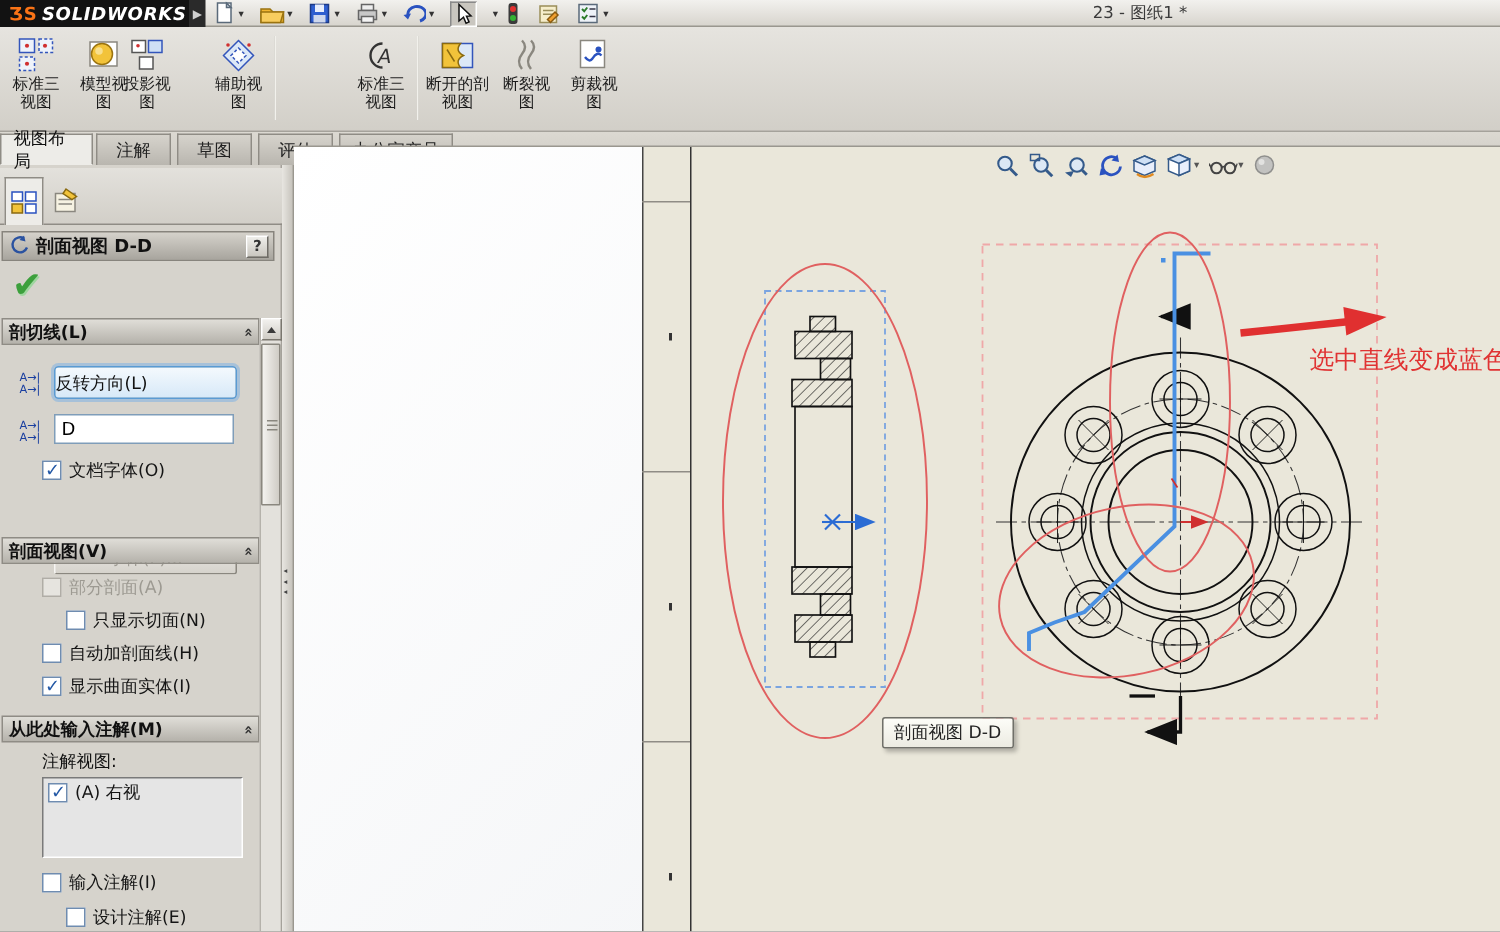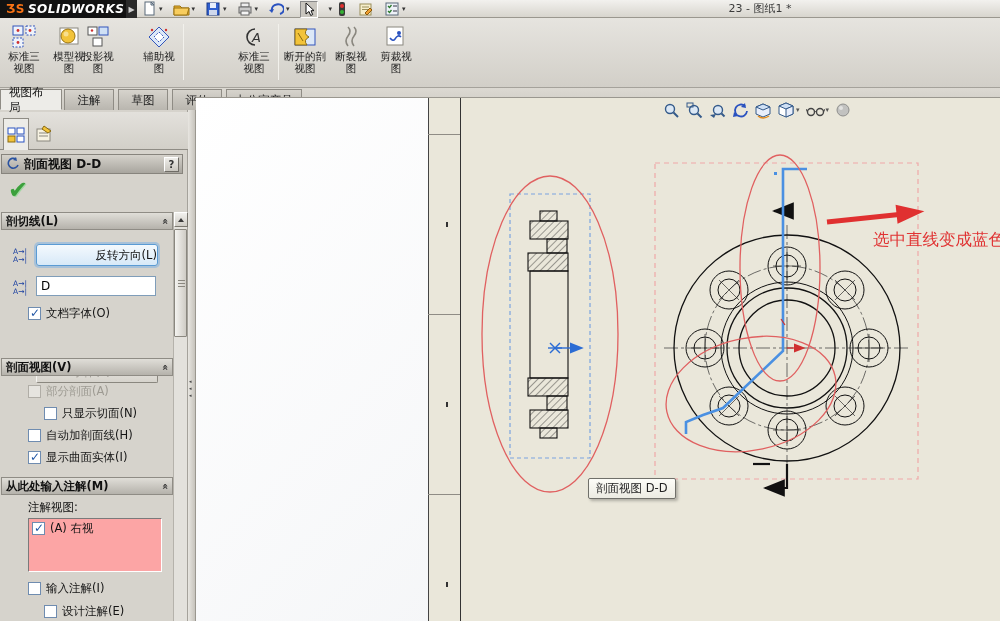--- a/index.html
+++ b/index.html
@@ -38,29 +38,29 @@
   .pmtabs{position:absolute;left:0;top:2px;width:188px;height:38px;border-bottom:1px solid #8f8c85;background:linear-gradient(#e3e1dc,#d2cfc8);}
   .pmtab{position:absolute;top:6px;width:26px;height:32px;display:flex;align-items:center;justify-content:center;}
   .pmtab.on{background:#edece8;border:1px solid #8f8c85;border-bottom:none;}
   .pmhead{position:absolute;left:1px;top:44px;width:182px;height:20px;background:linear-gradient(#d5d2cb,#a8a59e);border:1px solid #87847d;display:flex;align-items:center;padding:0 4px;gap:4px;}
   .pmhead .t{font-weight:bold;font-size:12px;}
   .helpbtn{position:absolute;right:3px;top:2px;width:15px;height:15px;background:linear-gradient(#efeeea,#c9c6bf);border:1px solid;border-color:#fff #6f6c66 #6f6c66 #fff;font-size:10px;font-weight:bold;text-align:center;line-height:13px;color:#333;}
   .gcheck{position:absolute;left:8px;top:66px;font-size:24px;color:#3ca03c;font-weight:bold;text-shadow:1px 1px 0 #9fd69f;}
   .sechead{position:absolute;left:1px;width:172px;height:18px;background:linear-gradient(#e0ded8,#b5b2ab);border:1px solid #8f8c85;display:flex;align-items:center;padding:0 4px;font-weight:bold;font-size:11.5px;color:#101010;}
   .chev{margin-left:auto;font-size:10px;color:#333;display:inline-block;transform:rotate(90deg);}
   .aicon{position:absolute;font-size:7.5px;line-height:8px;color:#1a3fa0;white-space:pre;}
-  .flipbtn{position:absolute;left:36px;top:134px;width:122px;height:22px;background:linear-gradient(#f4f9fd,#d7e9f8);border:1px solid #5a9bd4;border-radius:3px;box-shadow:0 0 0 2px rgba(120,175,230,.5);font-size:11.5px;text-align:right;line-height:20px;}
+  .flipbtn{position:absolute;left:36px;top:134px;width:122px;height:22px;background:linear-gradient(#f4f9fd,#d7e9f8);border:1px solid #5a9bd4;border-radius:3px;box-shadow:0 0 0 2px rgba(120,175,230,.5);font-size:11.5px;text-align:left;line-height:20px;}
   .nameinput{position:absolute;left:36px;top:166px;width:120px;height:20px;border:1px solid #7f9db9;background:#fff;font-size:12px;padding:0 4px;}
   .cbrow{position:absolute;display:flex;align-items:center;gap:5px;font-size:11.5px;color:#151515;}
   .cbrow.dis{color:#9d9a92;}
   .cbox{width:13px;height:13px;background:#fff;border:1px solid #6f8cb0;position:relative;flex:0 0 13px;}
   .cbrow.dis .cbox{border-color:#b0ada6;background:#e6e4df;}
   .cbox.ck::after{content:"\2713";position:absolute;left:1px;top:-2px;font-size:12px;font-weight:bold;color:#2257a5;}
   .fontbtn{position:absolute;left:36px;top:252px;width:122px;height:21px;background:linear-gradient(#eceae6,#d6d3cc);border:1px solid;border-color:#f6f5f2 #8a877f #8a877f #f6f5f2;border-radius:2px;color:#9d9a92;font-size:11.5px;text-align:center;line-height:19px;}
-  .viewlist{position:absolute;left:28px;top:408px;width:134px;height:54px;background:#fca5a5;border:1px solid;border-color:#7a7a7a #fff #fff #7a7a7a;padding:2px 3px;}
+  .viewlist{position:absolute;left:28px;top:408px;width:134px;height:54px;background:#e5e5e5;border:1px solid;border-color:#7a7a7a #fff #fff #7a7a7a;padding:2px 3px;}
   .pmscroll{position:absolute;right:0;top:102px;width:14px;height:409px;background:#e3e1dc;border-left:1px solid #b5b2ab;}
   .sbtn{position:absolute;left:0;width:14px;height:15px;background:linear-gradient(#f2f1ee,#cfccc5);border:1px solid;border-color:#fff #7a776f #7a776f #fff;}
   .sbtn::after{content:"";position:absolute;left:3px;top:5px;border-left:3px solid transparent;border-right:3px solid transparent;border-bottom:4px solid #3a3a3a;}
   .sthumb{position:absolute;left:0;top:17px;width:13px;height:108px;background:linear-gradient(90deg,#f4f3f0,#cfccc5);border:1px solid #8a877f;border-radius:1px;}
   .sthumb::after{content:"";position:absolute;left:3px;top:50px;width:7px;height:1px;background:#8a877f;box-shadow:0 3px 0 #8a877f,0 6px 0 #8a877f;}
   .splitter{position:absolute;left:188px;top:110px;width:8px;height:511px;background:linear-gradient(90deg,#e8e6e1,#c6c3bc);border-right:1px solid #9a978f;}
   .splitter .arr{position:absolute;left:1px;top:268px;font-size:5px;color:#444;line-height:7px;}
 
   
   .gfx{position:absolute;left:196px;top:97px;width:804px;height:524px;background:linear-gradient(135deg,#ffffff,#eef0f3);border-top:1px solid #9a978f;overflow:hidden;}

